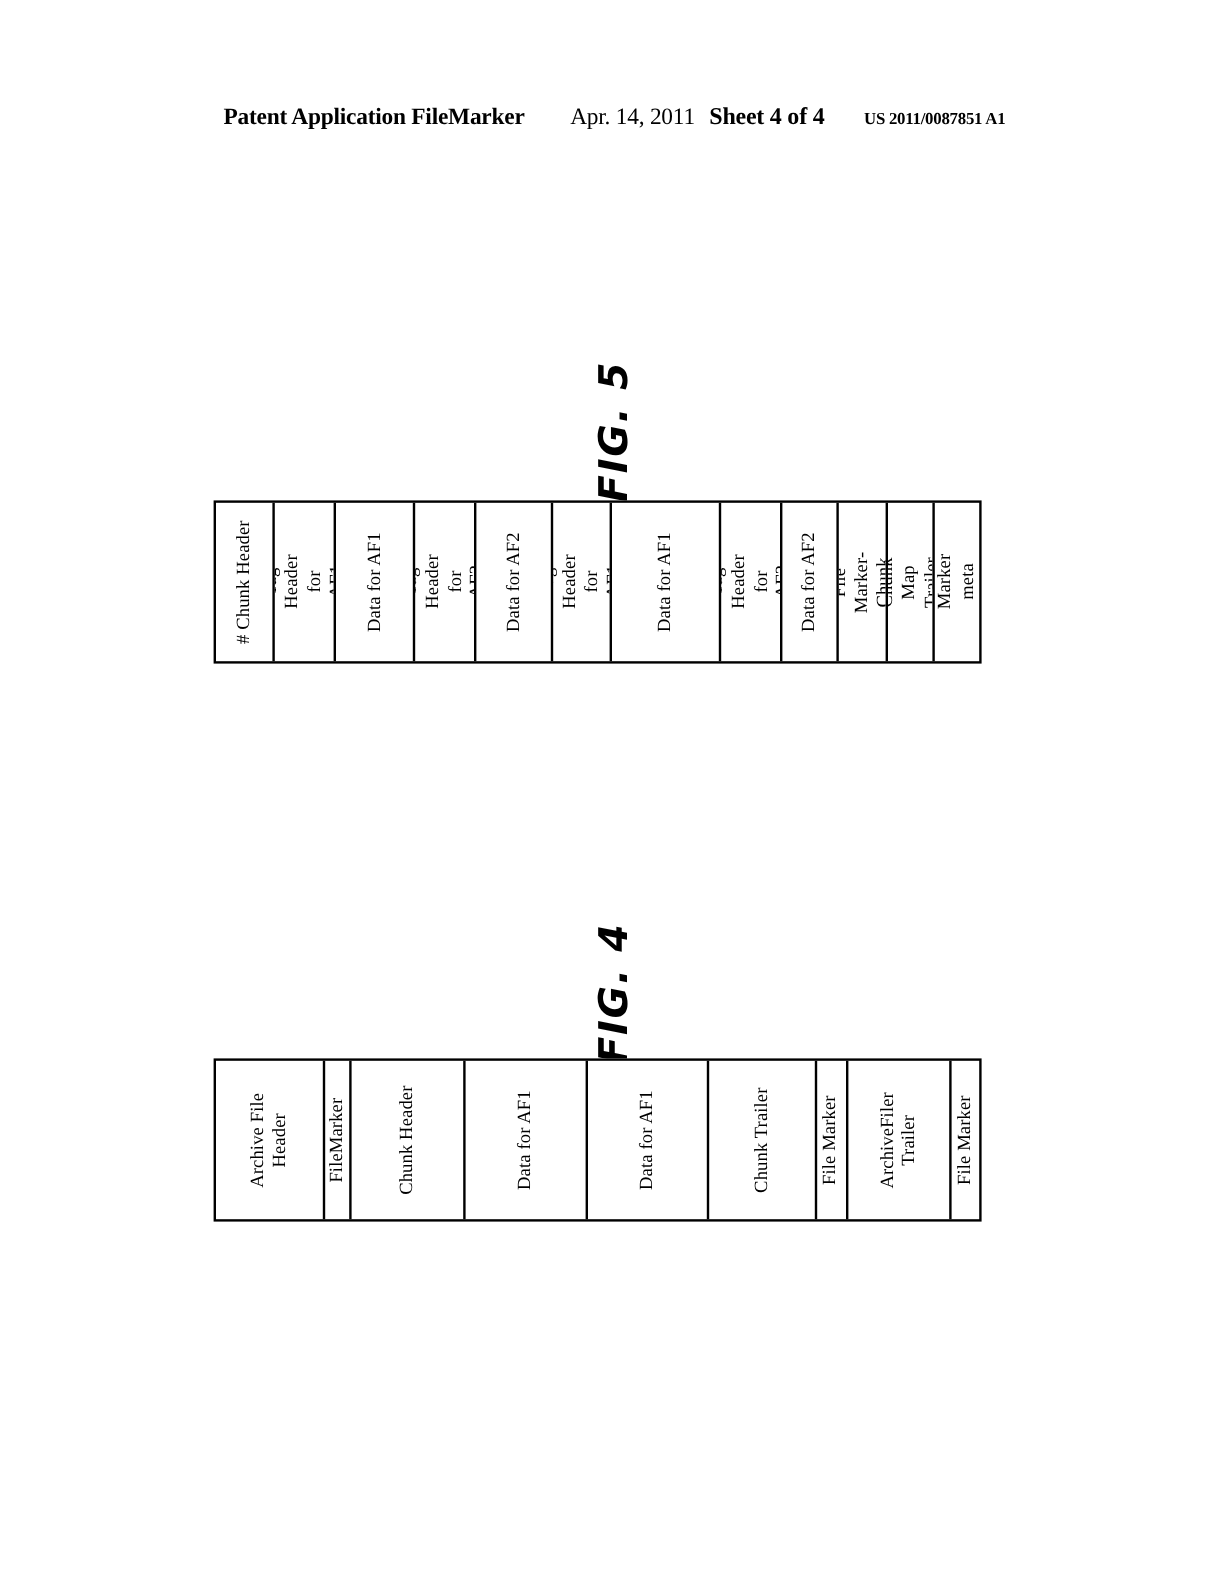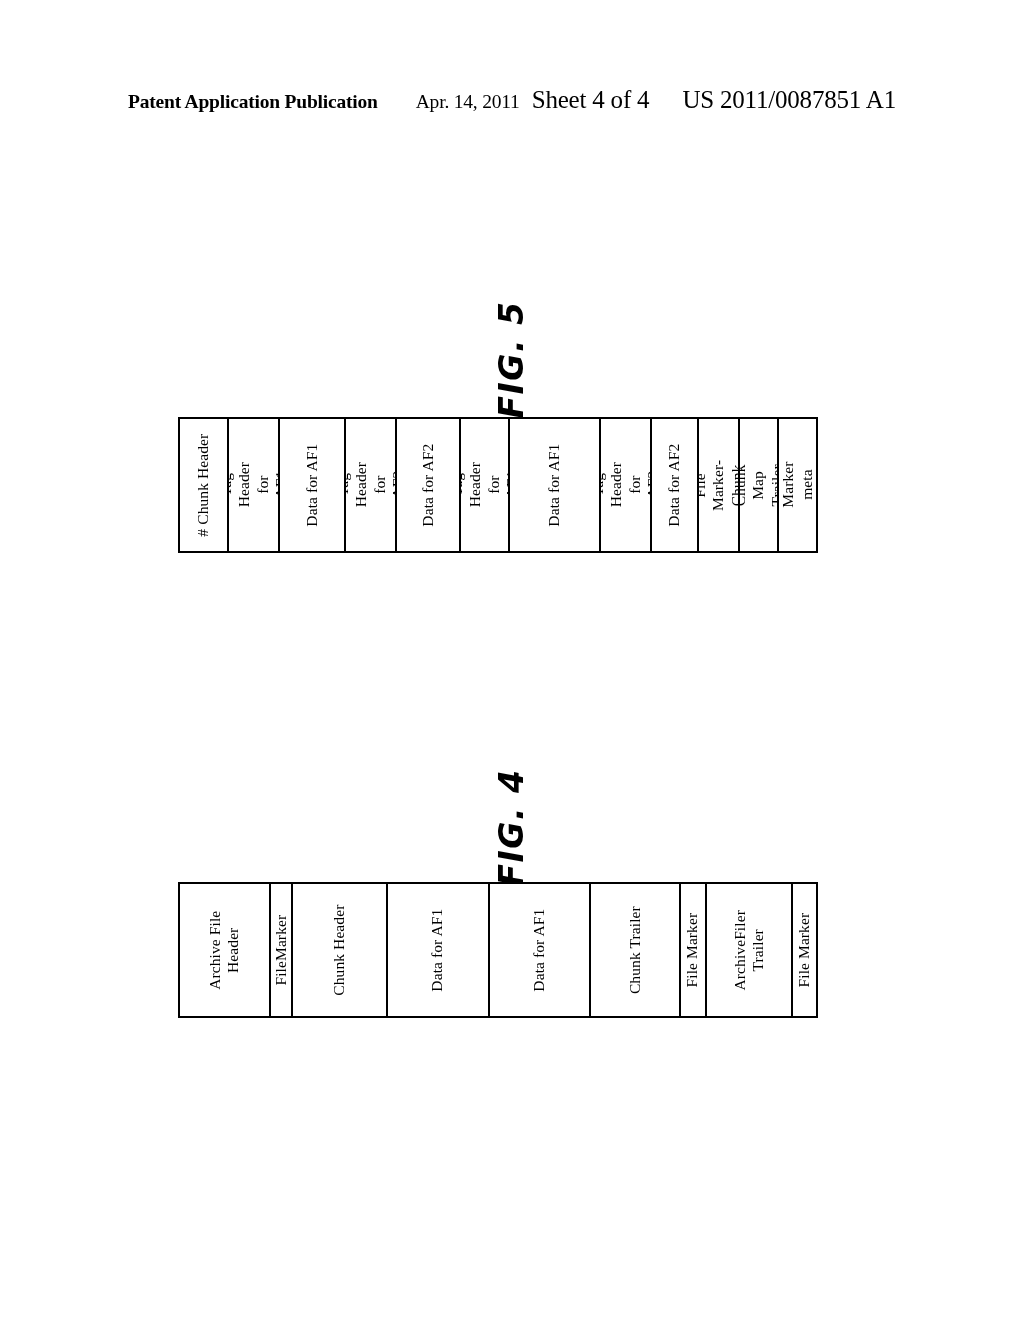--- a/index.html
+++ b/index.html
@@ -32,28 +32,28 @@
     font-size: 19.5px;
     letter-spacing: -0.2px;
   }
   .hdr-date {
     font-weight: normal;
     font-size: 19.5px;
     margin-left: 38px;
     letter-spacing: -0.2px;
   }
   .hdr-sheet {
-    font-weight: normal;
-    font-size: 25px;
+    font-weight: bold;
+    font-size: 20px;
     margin-left: 12px;
     letter-spacing: -0.2px;
   }
   .hdr-num {
-    font-weight: normal;
-    font-size: 25px;
+    font-weight: bold;
+    font-size: 14px;
     margin-left: 33px;
     letter-spacing: -0.2px;
   }
 
   
   .figure {
     position: absolute;
   }
 
   .fig-table {
@@ -102,21 +102,21 @@
     font-weight: bold;
     font-size: 33px;
     letter-spacing: 1.5px;
     white-space: nowrap;
   }
 </style>
 </head>
 <body>
 
 <div class="page-header">
-  <span class="hdr-pub">Patent Application Publication</span>
+  <span class="hdr-pub">Patent Application FileMarker</span>
   <span class="hdr-date">Apr. 14, 2011</span>
   <span class="hdr-sheet">Sheet 4 of 4</span>
   <span class="hdr-num">US 2011/0087851 A1</span>
 </div>
 
 <div class="figure">
 
   <div class="fig-caption" style="left: 436px; top: 324px; width: 150px;">FIG. 5</div>
 
   <div class="fig-table" style="left: 178px; top: 417px; width: 640px; height: 136px;">

